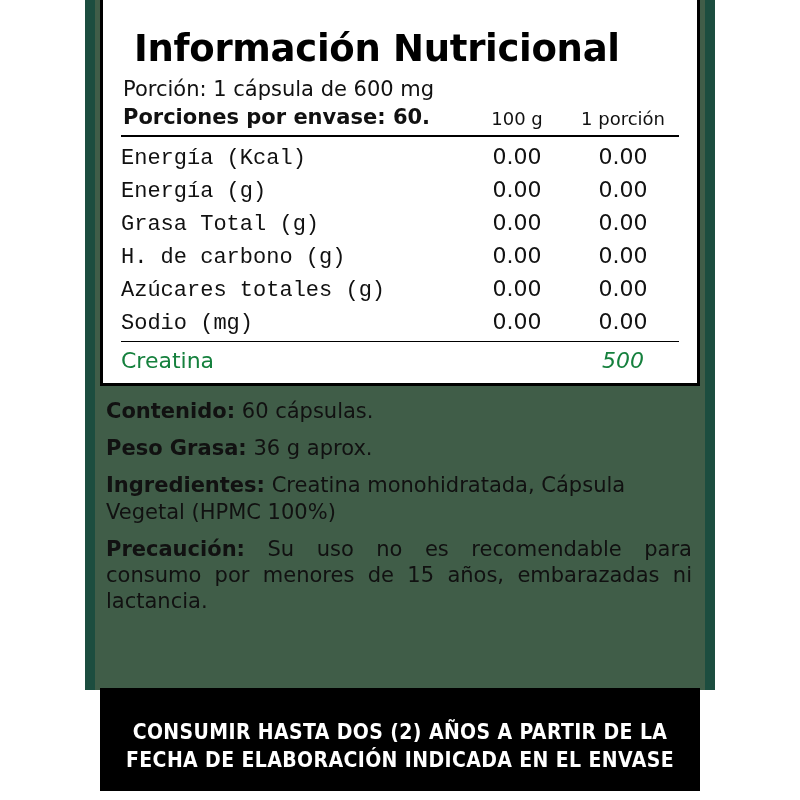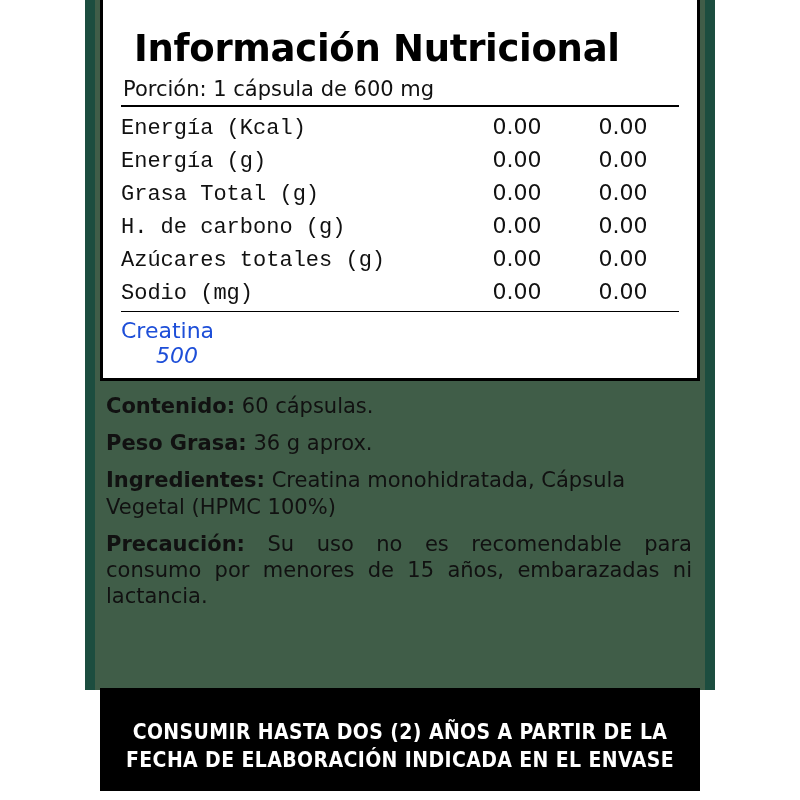--- a/index.html
+++ b/index.html
@@ -106,23 +106,22 @@
   }
   table.nutri td.name { text-align: left; font-family: Liberation Mono, monospace; }
   table.nutri td.v1 { width: 100px; text-align: center; }
   table.nutri td.v2 { width: 112px; text-align: center; }
 
   .creatine-row {
     display: flex;
     justify-content: space-between;
     align-items: baseline;
     font-size: 22px;
-    color: #1d4ed8;
+    color: #15803d;
     padding: 6px 0 2px 0;
-    flex-direction: column;
   }
   .creatine-val { width: 112px; text-align: center; font-style: italic; }
 
   
   .details {
     padding: 12px 4px 0 6px;
     color: #111;
   }
   .details p {
     margin: 0 0 11px 0;
@@ -164,20 +163,27 @@
 <div class="green-band-inner"></div>
 
 <div class="label-wrap">
 
   <div class="nutri-panel">
 
     <div class="nutri-title">Información Nutricional</div>
 
     <div class="portion-line">Porción: 1 cápsula de 600 mg</div>
 
+    <div class="servings-row">
+      <div class="servings-label">Porciones por envase: 60.</div>
+      <div class="col-heads">
+        <div class="col-head c1">100 g</div>
+        <div class="col-head c2">1 porción</div>
+      </div>
+    </div>
 
     <div class="rule"></div>
 
     <table class="nutri">
       <tbody>
         <tr>
           <td class="name">Energía (Kcal)</td>
           <td class="v1">0.00</td>
           <td class="v2">0.00</td>
         </tr>

